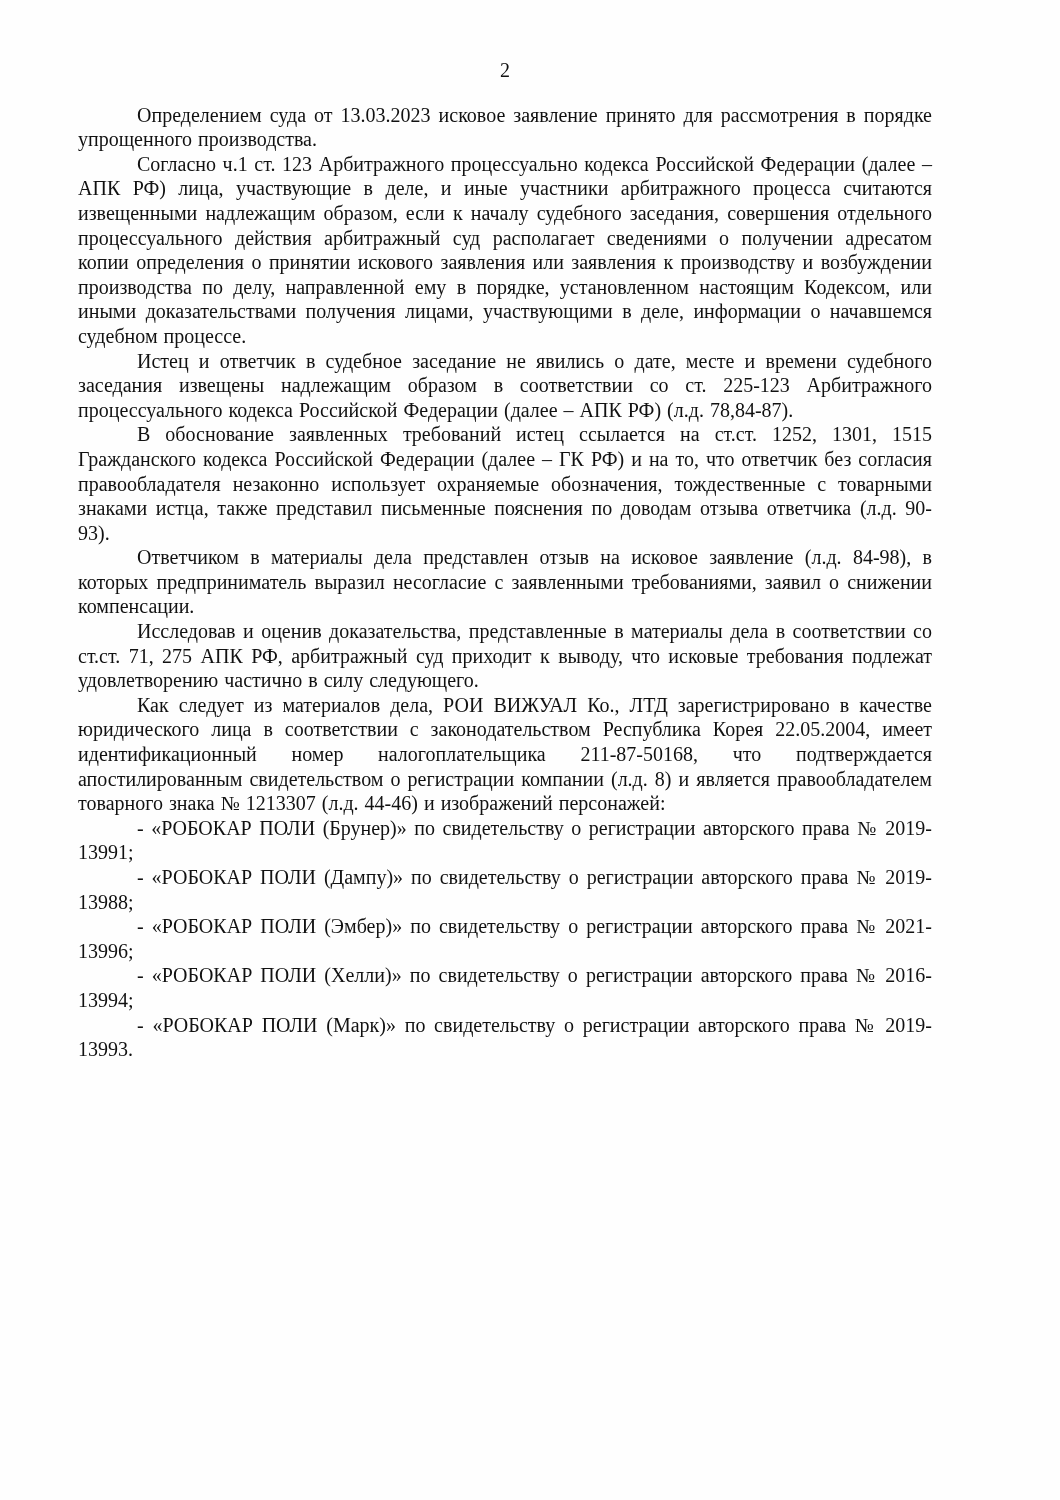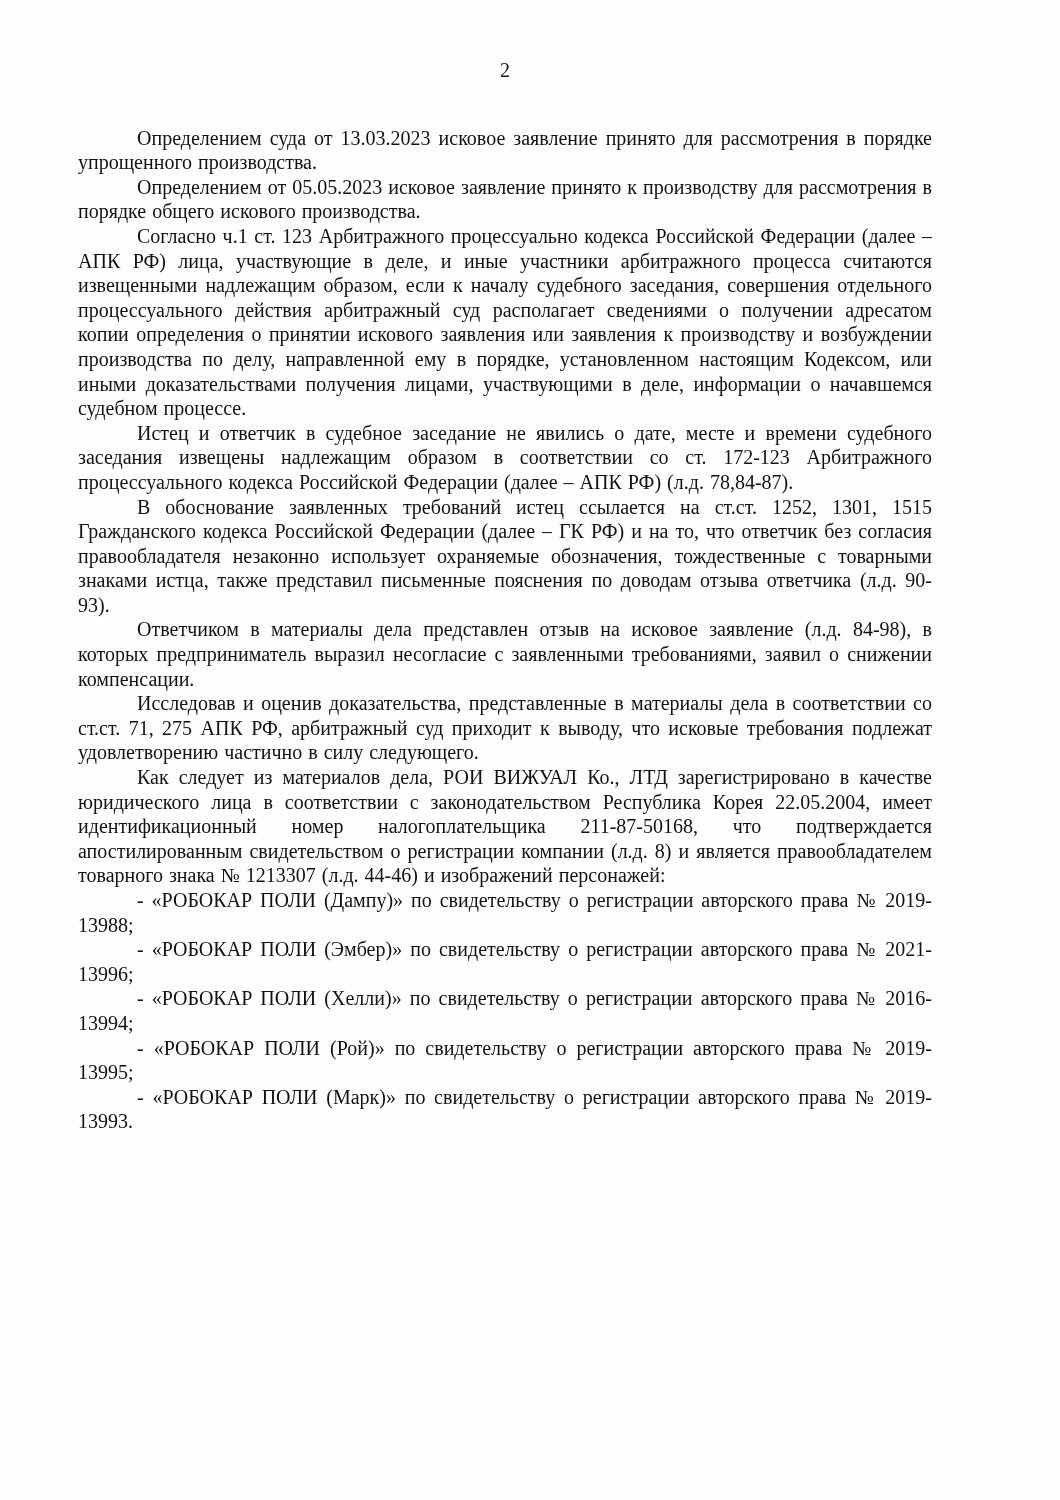--- a/index.html
+++ b/index.html
@@ -25,46 +25,45 @@
   .col {
     margin-left: 78px;
     width: 854px;
   }
   .page-number {
     padding-top: 58px;
     text-align: center;
     font-size: 20px;
   }
   .content {
-    margin-top: 43px;
+    margin-top: 20px;
   }
   p.para {
     margin: 0;
     padding: 0;
     text-align: justify;
     text-indent: 59px;
     word-spacing: 1px;
   }
 </style>
 </head>
 <body>
 
 <div class="doc-page">
   <div class="col">
     <div class="page-number">2</div>
 
     <div class="content">
       <p class="para">Определением суда от 13.03.2023 исковое заявление принято для рассмотрения в порядке упрощенного производства.</p>
-      <p class="para">Определением от 05.05.2023 исковое заявление принято к производству для рассмотрения в порядке общего искового производства.</p>
       <p class="para">Согласно ч.1 ст. 123 Арбитражного процессуально кодекса Российской Федерации (далее – АПК РФ) лица, участвующие в деле, и иные участники арбитражного процесса считаются извещенными надлежащим образом, если к началу судебного заседания, совершения отдельного процессуального действия арбитражный суд располагает сведениями о получении адресатом копии определения о принятии искового заявления или заявления к производству и возбуждении производства по делу, направленной ему в порядке, установленном настоящим Кодексом, или иными доказательствами получения лицами, участвующими в деле, информации о начавшемся судебном процессе.</p>
-      <p class="para">Истец и ответчик в судебное заседание не явились о дате, месте и времени судебного заседания извещены надлежащим образом в соответствии со ст. 172-123 Арбитражного процессуального кодекса Российской Федерации (далее – АПК РФ) (л.д. 78,84-87).</p>
+      <p class="para">Истец и ответчик в судебное заседание не явились о дате, месте и времени судебного заседания извещены надлежащим образом в соответствии со ст. 225-123 Арбитражного процессуального кодекса Российской Федерации (далее – АПК РФ) (л.д. 78,84-87).</p>
       <p class="para">В обоснование заявленных требований истец ссылается на ст.ст. 1252, 1301, 1515 Гражданского кодекса Российской Федерации (далее – ГК РФ) и на то, что ответчик без согласия правообладателя незаконно использует охраняемые обозначения, тождественные с товарными знаками истца, также представил письменные пояснения по доводам отзыва ответчика (л.д. 90-93).</p>
       <p class="para">Ответчиком в материалы дела представлен отзыв на исковое заявление (л.д. 84-98), в которых предприниматель выразил несогласие с заявленными требованиями, заявил о снижении компенсации.</p>
       <p class="para">Исследовав и оценив доказательства, представленные в материалы дела в соответствии со ст.ст. 71, 275 АПК РФ, арбитражный суд приходит к выводу, что исковые требования подлежат удовлетворению частично в силу следующего.</p>
       <p class="para">Как следует из материалов дела, РОИ ВИЖУАЛ Ко., ЛТД зарегистрировано в качестве юридического лица в соответствии с законодательством Республика Корея 22.05.2004, имеет идентификационный номер налогоплательщика 211-87-50168, что подтверждается апостилированным свидетельством о регистрации компании (л.д. 8) и является правообладателем товарного знака № 1213307 (л.д. 44-46) и изображений персонажей:</p>
+      <p class="para">- «РОБОКАР ПОЛИ (Брунер)» по свидетельству о регистрации авторского права № 2019-13991;</p>
       <p class="para">- «РОБОКАР ПОЛИ (Дампу)» по свидетельству о регистрации авторского права № 2019-13988;</p>
       <p class="para">- «РОБОКАР ПОЛИ (Эмбер)» по свидетельству о регистрации авторского права № 2021-13996;</p>
       <p class="para">- «РОБОКАР ПОЛИ (Хелли)» по свидетельству о регистрации авторского права № 2016-13994;</p>
-      <p class="para">- «РОБОКАР ПОЛИ (Рой)» по свидетельству о регистрации авторского права № 2019-13995;</p>
       <p class="para">- «РОБОКАР ПОЛИ (Марк)» по свидетельству о регистрации авторского права № 2019-13993.</p>
     </div>
   </div>
 </div>
 
 </body></html>

